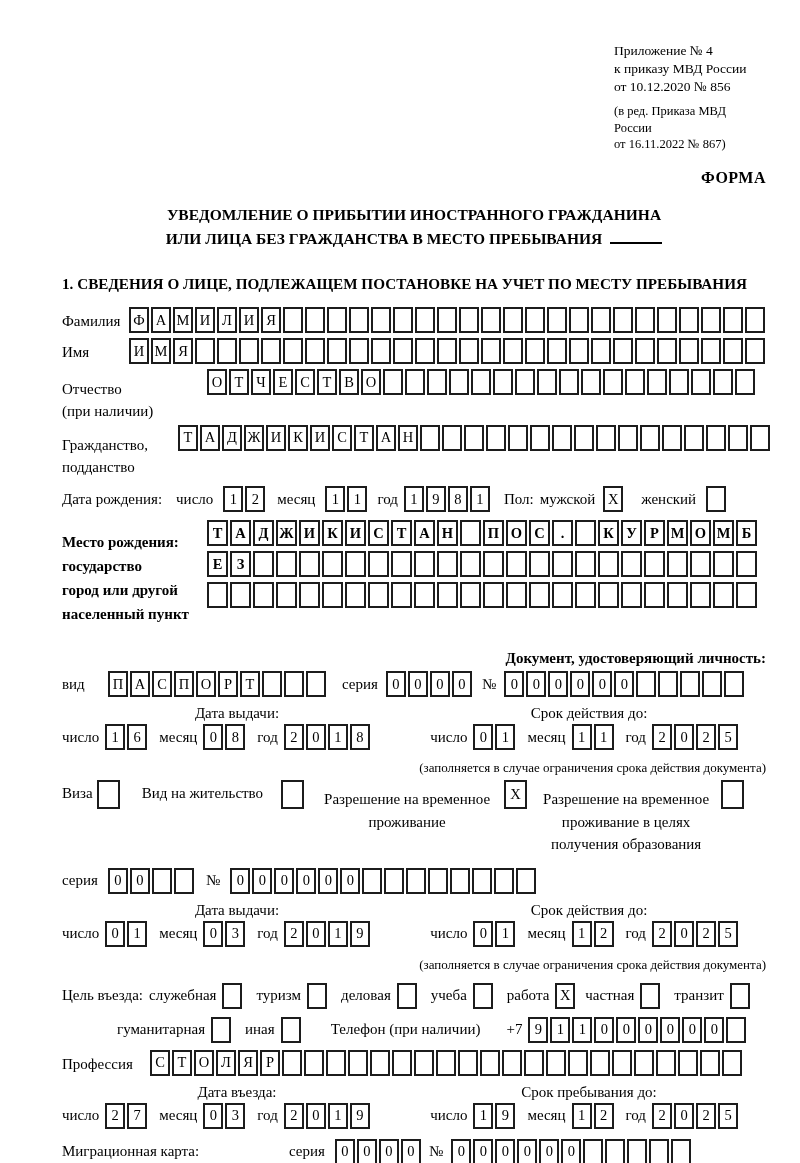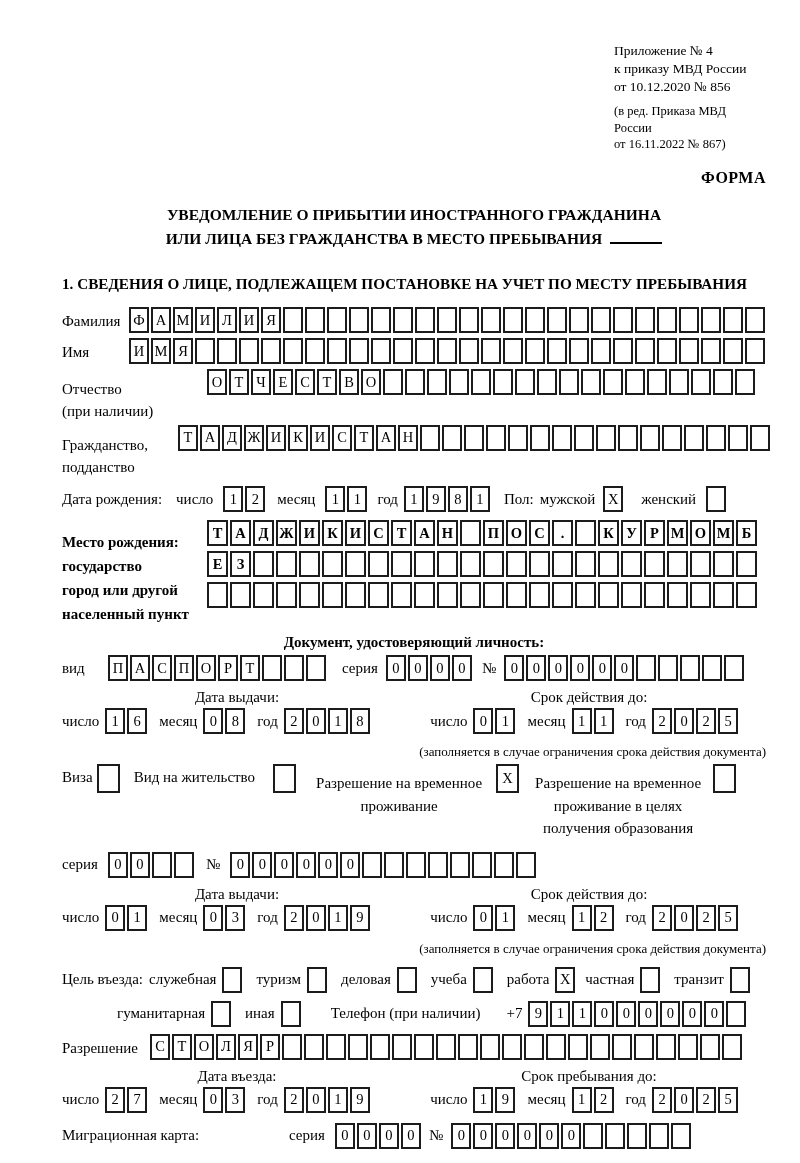--- a/index.html
+++ b/index.html
@@ -22,21 +22,21 @@
     box-sizing:border-box;flex:none;width:20px;height:26px;border:2px solid #1c1c1c;
     margin-right:2px;display:inline-flex;align-items:center;justify-content:center;
     font-size:14.5px;background:#fff;
   }
   .cells.wide .cell{width:21px;}
   .cells.lg .cell{width:23px;height:29px;}
   
   .frow{display:flex;align-items:flex-start;margin-top:5px;}
   .flabel{flex:none;padding-top:4px;line-height:1.45;}
   .inline-lbl{padding-top:4px;flex:none;}
-  .center-bold{text-align:center;font-weight:bold;margin-top:8px;}
+  .center-bold{text-align:right;font-weight:bold;margin-top:24px;}
   .dr-head{display:flex;margin-top:8px;}
   .dr-head .lcol{width:350px;text-align:center;}
   .dr-head .rcol{flex:1;text-align:center;}
   .dr-vals{display:flex;align-items:center;margin-top:2px;}
   .dgroup{display:flex;align-items:center;}
   .dgroup .inline-lbl{padding-top:0;margin-right:6px;}
   .dgroup .cells{margin-right:10px;}
   .note-right{text-align:right;font-size:13px;margin-top:10px;}
   .opt{display:flex;align-items:flex-start;}
   .opt .olabel{line-height:1.5;padding-top:4px;}
@@ -404,21 +404,21 @@
   <div class="note-right">(заполняется в случае ограничения срока действия документа)</div>
 
 
   <div class="frow" style="margin-top:2px;">
     <div class="opt">
       <span class="olabel">Виза</span>
       <span class="cells lg" style="margin-left:4px;">
           <span class="cell"></span>
         </span>
     </div>
-    <div class="opt" style="margin-left:12px;">
+    <div class="opt" style="margin-left:20px;">
       <span class="olabel">Вид на жительство</span>
       <span class="cells lg" style="margin-left:18px;">
           <span class="cell"></span>
         </span>
     </div>
     <div class="opt" style="margin-left:18px;">
       <span class="olabel ctr pre">Разрешение на временное
 проживание</span>
       <span class="cells lg" style="margin-left:14px;">
           <span class="cell">X</span>
@@ -558,21 +558,21 @@
         <span class="cell">0</span>
         <span class="cell">0</span>
         <span class="cell">0</span>
         <span class="cell">0</span>
         <span class="cell">0</span>
         <span class="cell"></span>
       </span>
   </div>
 
   <div class="frow" style="margin-top:7px;">
-    <div class="flabel" style="width:88px;">Разрешение</div>
+    <div class="flabel" style="width:88px;">Профессия</div>
     <div class="cells">
         <span class="cell">С</span>
         <span class="cell">Т</span>
         <span class="cell">О</span>
         <span class="cell">Л</span>
         <span class="cell">Я</span>
         <span class="cell">Р</span>
         <span class="cell"></span>
         <span class="cell"></span>
         <span class="cell"></span>

